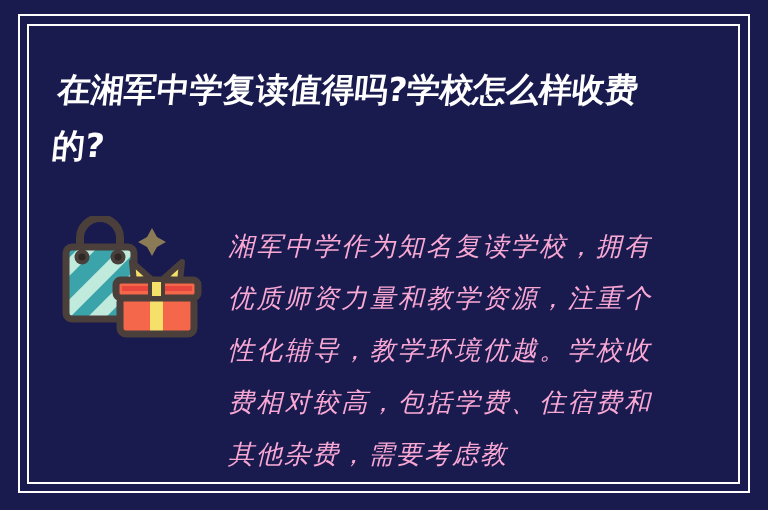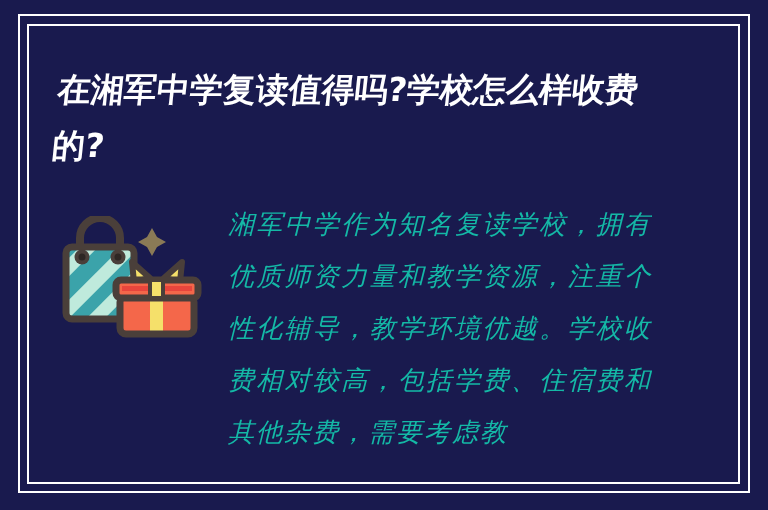--- a/index.html
+++ b/index.html
@@ -64,28 +64,28 @@
     top: 216px;
     width: 145px;
     height: 132px;
   }
   .illustration svg { display: block; }
 
   
   .body-copy {
     position: absolute;
     left: 228px;
-    top: 200px;
+    top: 220px;
     width: 424px;
     height: 262px;
-    color: #14b8a6;
+    color: #f9a8d4;
     font-size: 26px;
     line-height: 52px;
     letter-spacing: 2px;
-    font-family: Liberation Mono, monospace;
+    font-family: Liberation Sans, sans-serif;
     font-style: italic;
     overflow: hidden;
     text-align: justify;
   }
 </style>
 </head>
 <body>
 
 <div class="page">
 

